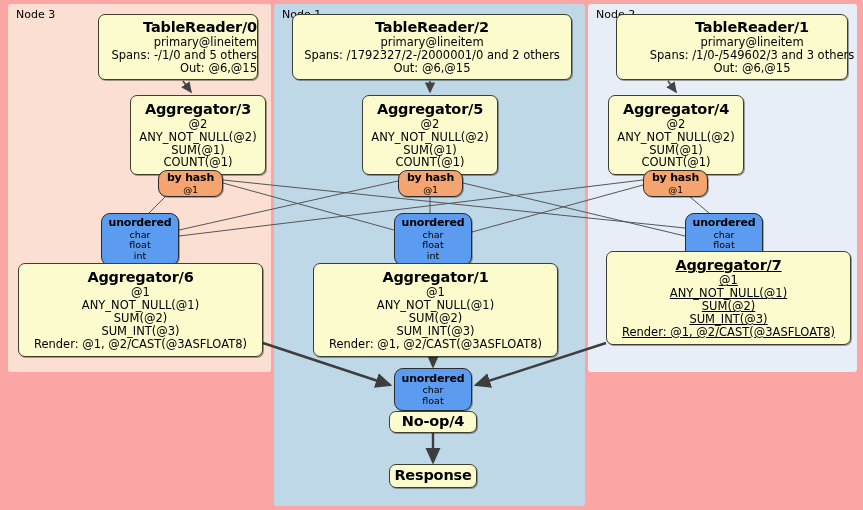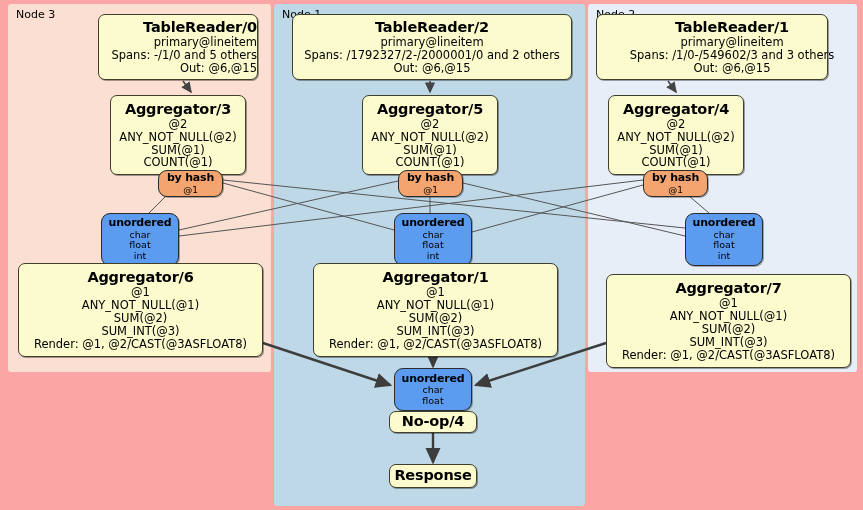--- a/index.html
+++ b/index.html
@@ -84,27 +84,27 @@
         <div class="sub rowline">primary@lineitem</div>
         <div class="sub rowline">Spans: -/1/0 and 5 others</div>
         <div class="sub rowline">Out: @6,@15</div>
       </div>
       <div class="box proc" style="left: 292px; top: 14px; width: 280px; height: 66px;">
         <div class="ttl">TableReader/2</div>
         <div class="sub rowline">primary@lineitem</div>
         <div class="sub rowline">Spans: /1792327/2-/2000001/0 and 2 others</div>
         <div class="sub rowline">Out: @6,@15</div>
       </div>
-      <div class="box proc" style="left: 596px; top: 14px; width: 232px; height: 66px; padding-left: 40px;">
+      <div class="box proc" style="left: 616px; top: 14px; width: 232px; height: 66px; padding-left: 40px;">
         <div class="ttl">TableReader/1</div>
         <div class="sub rowline">primary@lineitem</div>
         <div class="sub rowline">Spans: /1/0-/549602/3 and 3 others</div>
         <div class="sub rowline">Out: @6,@15</div>
       </div>
-      <div class="box proc" style="left: 110px; top: 95px; width: 136px; height: 80px;">
+      <div class="box proc" style="left: 130px; top: 95px; width: 136px; height: 80px;">
         <div class="ttl">Aggregator/3</div>
         <div class="sub rowline">@2</div>
         <div class="sub rowline">ANY_NOT_NULL(@2)</div>
         <div class="sub rowline">SUM(@1)</div>
         <div class="sub rowline">COUNT(@1)</div>
       </div>
       <div class="box proc" style="left: 362px; top: 95px; width: 136px; height: 80px;">
         <div class="ttl">Aggregator/5</div>
         <div class="sub rowline">@2</div>
         <div class="sub rowline">ANY_NOT_NULL(@2)</div>
@@ -157,21 +157,21 @@
         <div class="sub rowline">Render: @1, @2/CAST(@3ASFLOAT8)</div>
       </div>
       <div class="box proc" style="left: 313px; top: 263px; width: 245px; height: 94px;">
         <div class="ttl">Aggregator/1</div>
         <div class="sub rowline">@1</div>
         <div class="sub rowline">ANY_NOT_NULL(@1)</div>
         <div class="sub rowline">SUM(@2)</div>
         <div class="sub rowline">SUM_INT(@3)</div>
         <div class="sub rowline">Render: @1, @2/CAST(@3ASFLOAT8)</div>
       </div>
-      <div class="box proc" style="left: 606px; top: 274px; width: 245px; height: 94px;">
+      <div class="box proc" style="left: 606px; top: 251px; width: 245px; height: 94px; text-decoration: underline;">
         <div class="ttl">Aggregator/7</div>
         <div class="sub rowline">@1</div>
         <div class="sub rowline">ANY_NOT_NULL(@1)</div>
         <div class="sub rowline">SUM(@2)</div>
         <div class="sub rowline">SUM_INT(@3)</div>
         <div class="sub rowline">Render: @1, @2/CAST(@3ASFLOAT8)</div>
       </div>
       <div class="box unord" style="left: 394px; top: 368px; width: 78px; height: 43px;">
         <div class="ttl sm">unordered</div>
         <div class="sub rowline tiny">char</div>

